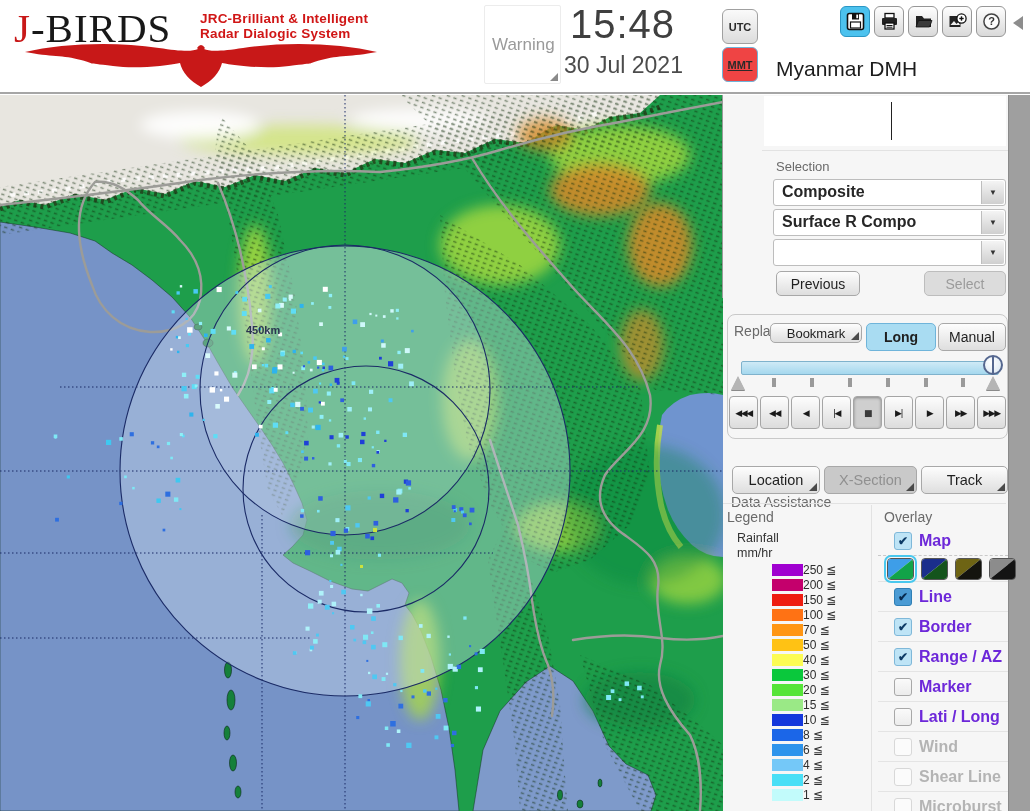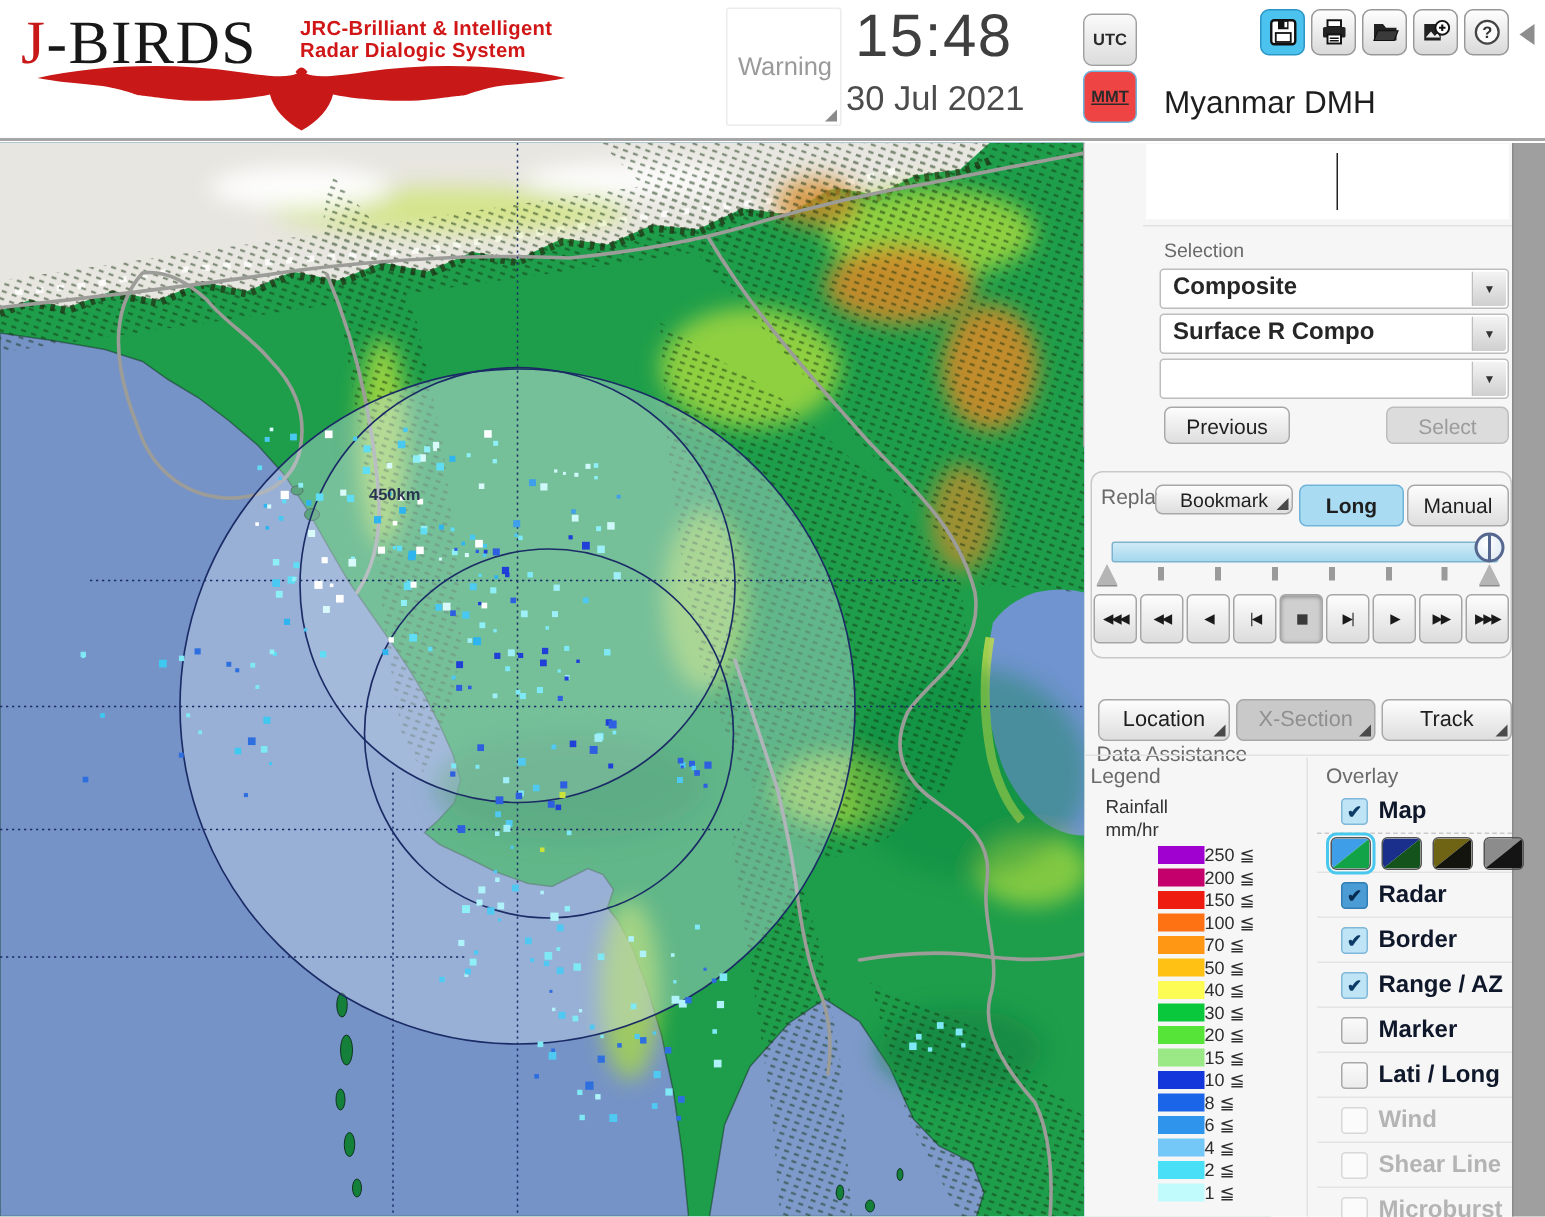--- a/index.html
+++ b/index.html
@@ -66,21 +66,21 @@
   .lval{flex:1;text-align:right;font-size:12px;color:#2e2e2e;white-space:nowrap;}
   
   #overlay-rows{position:absolute;left:878px;top:527px;width:130px;}
   .orow{height:29px;display:flex;align-items:center;border-top:1px solid #e4e4e4;}
   .orow:first-child{border-top:none;height:28px;}
   .orow.swrow{border-top:1px dashed #c9c9c9;height:26px;gap:7px;padding-left:9px;box-sizing:border-box;}
   .cb{width:16px;height:16px;margin-left:16px;margin-right:7px;border:1px solid #a8a8a8;border-radius:3px;background:linear-gradient(#fafafa,#ececec);flex:none;display:flex;align-items:center;justify-content:center;font-size:12px;font-weight:bold;color:#0d3b66;cursor:pointer;line-height:1;}
   .cb.checked{background:#bee4f6;border-color:#7fb8d9;}
   .cb.darkchk{background:#4b9bd4;border-color:#2f7fb5;color:#072a4f;}
   .cb.dis{border-color:#d8d8d8;background:#fbfbfb;cursor:default;}
-  .olabel{font-size:16px;font-weight:bold;color:#0f172a;}
+  .olabel{font-size:16px;font-weight:bold;color:#6d28d9;}
   .olabel.dis{color:#b4b4b4;}
   .swatch{width:25px;height:20px;border-radius:4px;border:1px solid #555;overflow:hidden;flex:none;cursor:pointer;position:relative;}
   .swatch.sel{outline:2px solid #49c8ee;outline-offset:1px;}
 </style>
 </head>
 <body>
 
 <div id="app">
 
   <div id="header">
@@ -727,21 +727,21 @@
             <polygon points="0,0 25,0 0,20" fill="#6e6414"></polygon>
             <polygon points="25,0 25,20 0,20" fill="#14140e"></polygon>
           </svg></span>
         <span class="swatch"><svg width="25" height="20" viewBox="0 0 25 20">
             <polygon points="0,0 25,0 0,20" fill="#8c8c8c"></polygon>
             <polygon points="25,0 25,20 0,20" fill="#141414"></polygon>
           </svg></span>
       </div>
       <div class="orow">
         <span class="cb darkchk">✔</span>
-        <span class="olabel">Radar</span>
+        <span class="olabel">Line</span>
       </div>
       <div class="orow">
         <span class="cb checked">✔</span>
         <span class="olabel">Border</span>
       </div>
       <div class="orow">
         <span class="cb checked">✔</span>
         <span class="olabel">Range / AZ</span>
       </div>
       <div class="orow">

